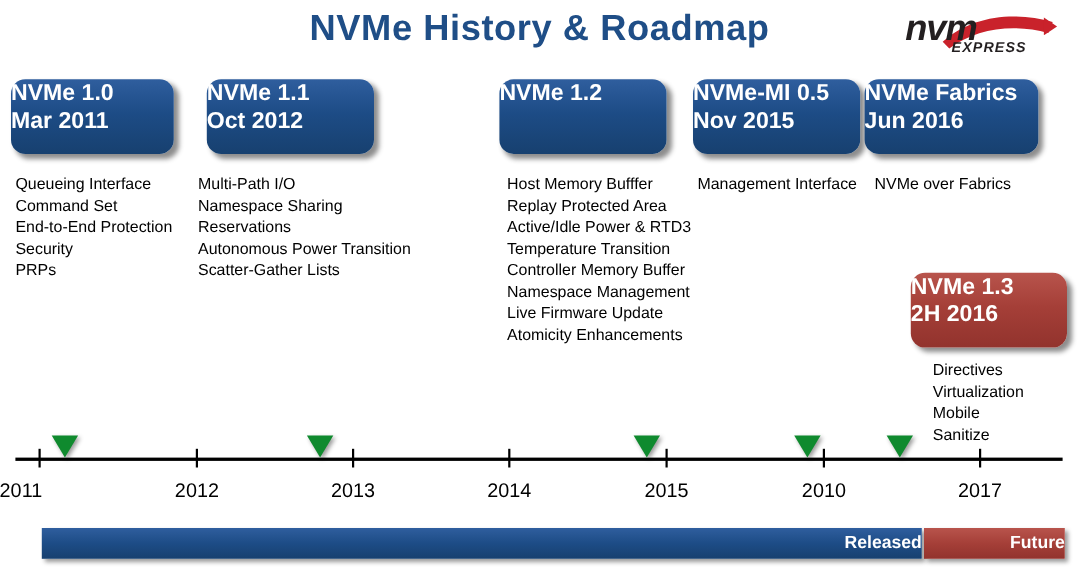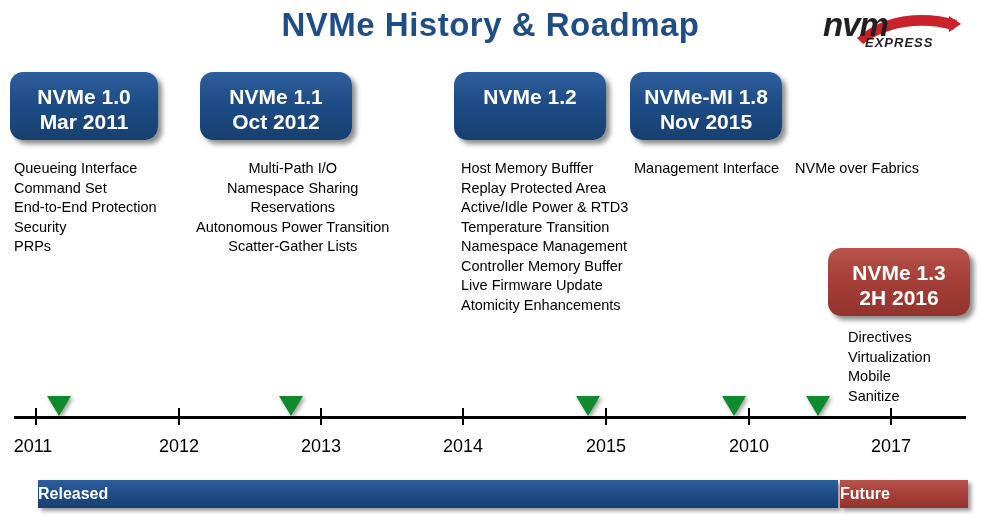--- a/index.html
+++ b/index.html
@@ -65,25 +65,23 @@
     left: 30px;
     top: 2px;
     width: 108px;
     height: 40px;
   }
   
   .box {
     position: absolute;
     border-radius: 13px;
     color: #ffffff;
-    text-align: center;
     font-weight: bold;
     font-size: 21px;
     line-height: 25px;
-    padding-top: 12px;
     box-sizing: border-box;
     box-shadow: 4px 4px 5px rgba(0,0,0,0.45);
     background: linear-gradient(to bottom, #2F5E9E 0%, #1D4C86 45%, #17406F 100%);
   }
   .box.future {
     background: linear-gradient(to bottom, #B8544C 0%, #A53F38 45%, #92332D 100%);
   }
   .box .line2 {
     display: block;
   }
@@ -131,21 +129,21 @@
     filter: drop-shadow(2px 2px 2px rgba(0,0,0,0.4));
   }
   
   .bar {
     position: absolute;
     top: 480px;
     height: 28px;
     color: #ffffff;
     font-weight: bold;
     font-size: 16px;
-    text-align: left;
+    text-align: right;
     line-height: 28px;
     box-shadow: 3px 3px 4px rgba(0,0,0,0.4);
   }
   .bar.released {
     left: 38px;
     width: 800px;
     background: linear-gradient(to bottom, #2F5E9E 0%, #1D4C86 50%, #17406F 100%);
   }
   .bar.future-bar {
     left: 840px;
@@ -167,63 +165,67 @@
     </svg>
     <span class="nvm">nvm</span>
     <span class="express">EXPRESS</span>
   </div>
 
   <div class="box" style="left:10px; top:72px; width:148px; height:68px;">
     <span>NVMe 1.0</span>
     <span class="line2">Mar 2011</span>
   </div>
 
-  <div class="box" style="left:188px; top:72px; width:152px; height:68px;margin-left:12px;">
+  <div class="box" style="left:188px; top:72px; width:152px; height:68px;">
     <span>NVMe 1.1</span>
     <span class="line2">Oct 2012</span>
   </div>
 
   <div class="box" style="left:454px; top:72px; width:152px; height:68px;">
     <span>NVMe 1.2</span>
   </div>
 
   <div class="box" style="left:630px; top:72px; width:152px; height:68px;">
-    <span>NVMe-MI 1.8</span>
+    <span>NVMe-MI 0.5</span>
     <span class="line2">Nov 2015</span>
   </div>
 
+  <div class="box" style="left:786px; top:72px; width:158px; height:68px;">
+    <span>NVMe Fabrics</span>
+    <span class="line2">Jun 2016</span>
+  </div>
 
   <div class="box future" style="left:828px; top:248px; width:142px; height:68px;">
     <span>NVMe 1.3</span>
     <span class="line2">2H 2016</span>
   </div>
 
   <div class="features" style="left:14px; top:159px;">
     <div>Queueing Interface</div>
     <div>Command Set</div>
     <div>End-to-End Protection</div>
     <div>Security</div>
     <div>PRPs</div>
   </div>
 
-  <div class="features" style="left:196px; top:159px;text-align:center;">
+  <div class="features" style="left:180px; top:159px;">
     <div>Multi-Path I/O</div>
     <div>Namespace Sharing</div>
     <div>Reservations</div>
     <div>Autonomous Power Transition</div>
     <div>Scatter-Gather Lists</div>
   </div>
 
   <div class="features" style="left:461px; top:159px;">
     <div>Host Memory Bufffer</div>
     <div>Replay Protected Area</div>
     <div>Active/Idle Power &amp; RTD3</div>
     <div>Temperature Transition</div>
+    <div>Controller Memory Buffer</div>
     <div>Namespace Management</div>
-    <div>Controller Memory Buffer</div>
     <div>Live Firmware Update</div>
     <div>Atomicity Enhancements</div>
   </div>
 
   <div class="features" style="left:795px; top:159px;">
     <div>NVMe over Fabrics</div>
   </div>
 
   <div class="features" style="left:634px; top:159px;">
     <div>Management Interface</div>
@@ -239,21 +241,21 @@
   <div class="axis"></div>
 
   <div class="tick" style="left:35px;"></div>
   <div class="tick" style="left:178px;"></div>
   <div class="tick" style="left:320px;"></div>
   <div class="tick" style="left:462px;"></div>
   <div class="tick" style="left:605px;"></div>
   <div class="tick" style="left:748px;"></div>
   <div class="tick" style="left:890px;"></div>
 
-  <div class="year" style="left:33px;">2011</div>
+  <div class="year" style="left:19px;">2011</div>
   <div class="year" style="left:179px;">2012</div>
   <div class="year" style="left:321px;">2013</div>
   <div class="year" style="left:463px;">2014</div>
   <div class="year" style="left:606px;">2015</div>
   <div class="year" style="left:749px;">2010</div>
   <div class="year" style="left:891px;">2017</div>
 
   <div class="marker" style="left:59px;"></div>
   <div class="marker" style="left:291px;"></div>
   <div class="marker" style="left:588px;"></div>

